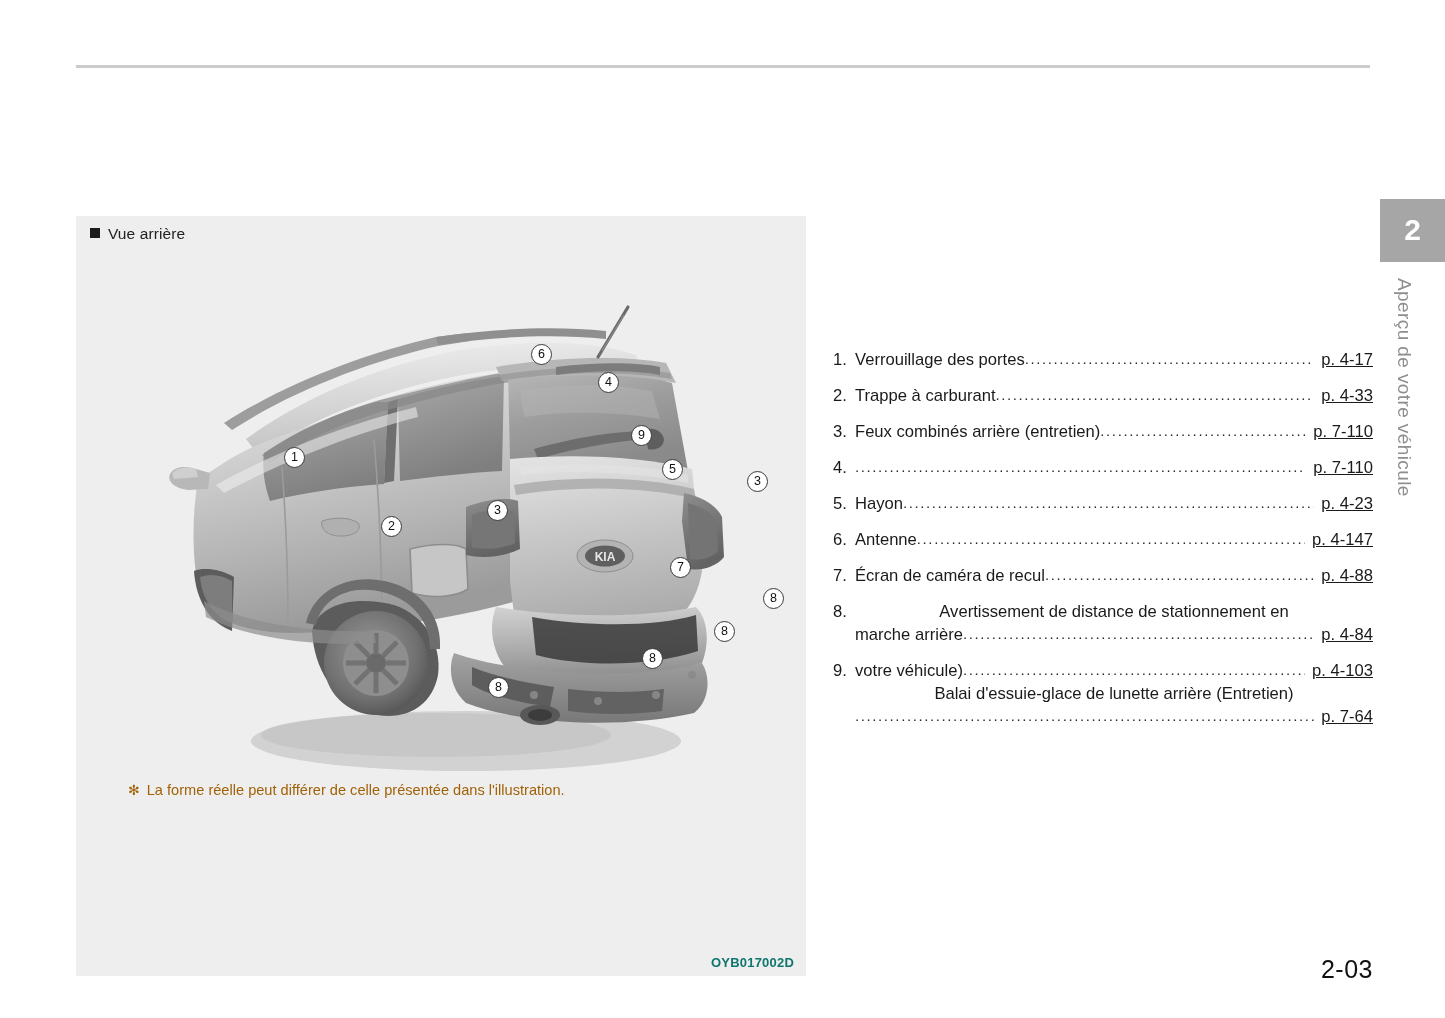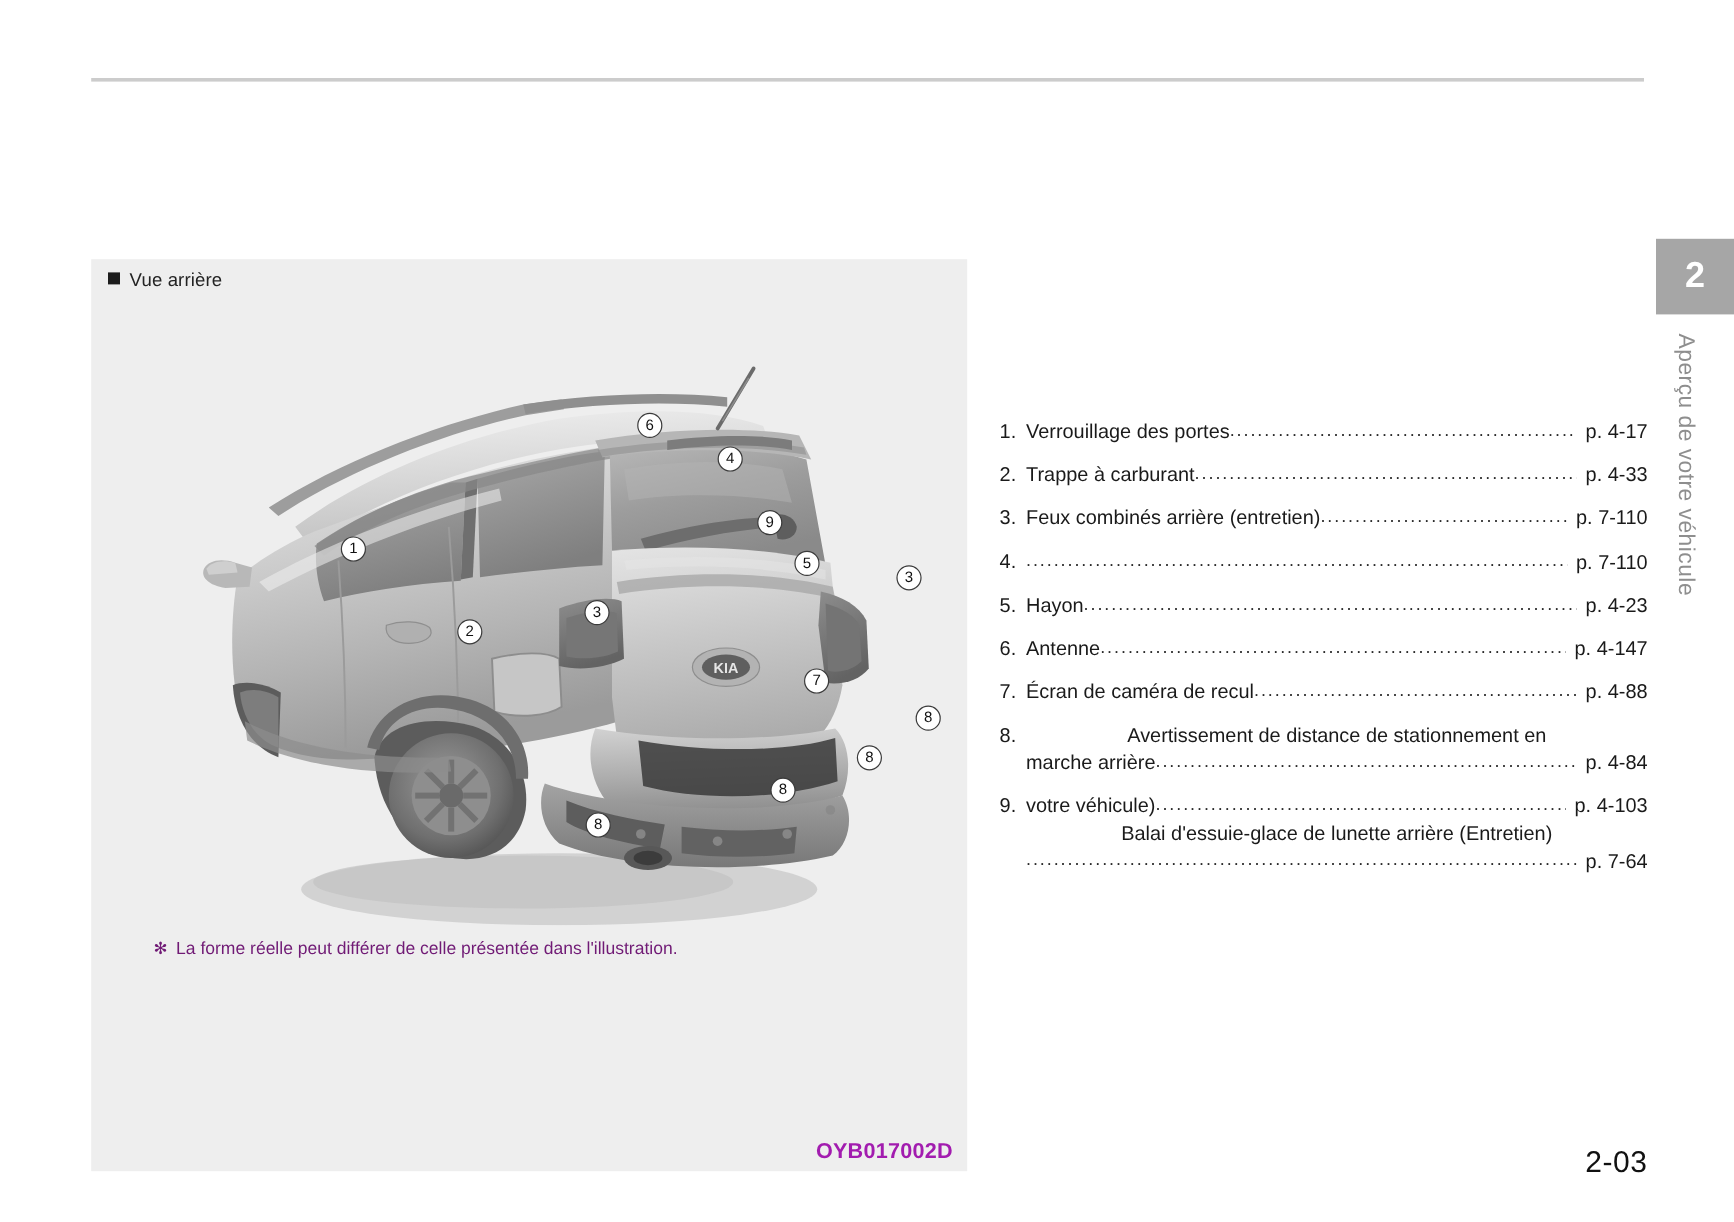--- a/index.html
+++ b/index.html
@@ -51,34 +51,34 @@
     height: 10px;
     background: #1c1c1c;
     margin-right: 8px;
     vertical-align: 1px;
   }
   #figure-note {
     position: absolute;
     left: 52px;
     top: 566px;
     font-size: 14.6px;
-    color: #701a75;
+    color: #a16207;
     white-space: nowrap;
   }
   #figure-note .star {
     font-size: 14px;
     margin-right: 7px;
   }
   #figure-code {
     position: absolute;
     right: 12px;
     bottom: 6px;
-    font-size: 18px;
+    font-size: 13px;
     font-weight: bold;
-    color: #a21caf;
+    color: #0f766e;
     letter-spacing: .2px;
   }
 
   
   #vehicle-illustration {
     position: absolute;
     left: 60px;
     top: 55px;
     width: 620px;
     height: 500px;
@@ -145,20 +145,21 @@
     color: #2a2a2a;
     font-size: 15px;
     position: relative;
     top: -1px;
   }
   .pi-page {
     flex: 0 0 auto;
     padding-left: 7px;
     white-space: pre;
     text-align: right;
+    text-decoration: underline;
   }
   .pi-plain { white-space: pre; text-align: center; }
 
   
   #chapter-tab {
     position: absolute;
     left: 1380px;
     top: 199px;
     width: 65px;
     height: 63px;

